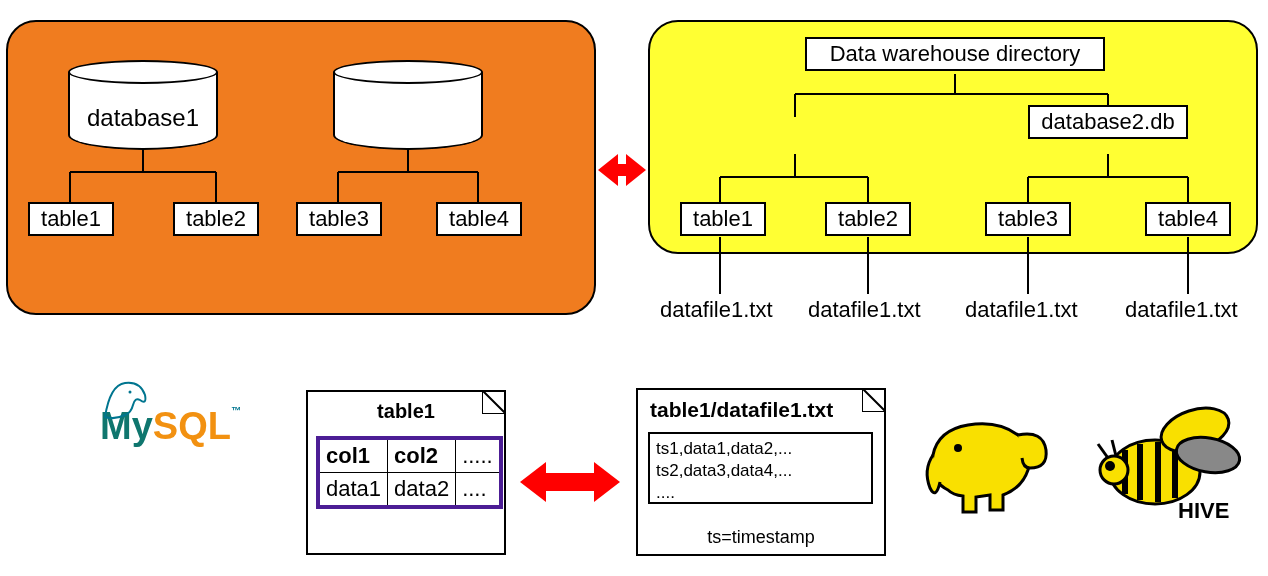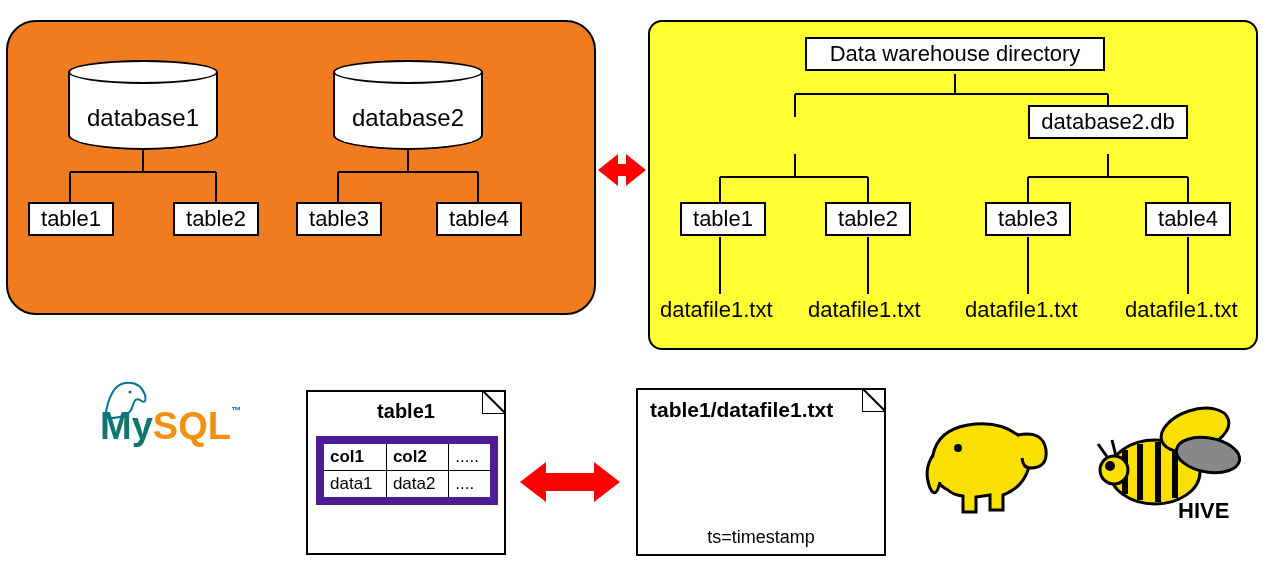--- a/index.html
+++ b/index.html
@@ -19,21 +19,21 @@
 
   svg.lines { position: absolute; top: 0; left: 0; pointer-events: none; }
 
   .arrow-h { position: absolute; }
   .arrow-shaft { position: absolute; background: #ff0000; }
   .arrow-head-l { position: absolute; width: 0; height: 0; border-top: 16px solid transparent; border-bottom: 16px solid transparent; border-right: 20px solid #ff0000; }
   .arrow-head-r { position: absolute; width: 0; height: 0; border-top: 16px solid transparent; border-bottom: 16px solid transparent; border-left: 20px solid #ff0000; }
 
   .doc { position: absolute; background: #fff; border: 2px solid #000; }
 
-  .table-grid { position: absolute; border: 8px solid #4c1d95; font-size: 17px; border-collapse: collapse; }
+  .table-grid { position: absolute; border: 4px solid #4c1d95; font-size: 22px; border-collapse: collapse; }
   .table-grid td, .table-grid th { border: 1.5px solid #000; padding: 3px 6px; text-align: left; }
   .table-grid th { font-weight: bold; }
 
   .txtbox { position: absolute; border: 2px solid #000; font-size: 17px; padding: 4px 6px; line-height: 1.3; }
 
   .mysql-logo { position: absolute; font-family: Arial, sans-serif; }
   .mysql-text { font-size: 38px; font-weight: 600; }
   .my-c { color: #0f766e; }
   .sql-c { color: #f29111; }
   .tm { font-size: 10px; color: #00758f; vertical-align: top; }
@@ -59,36 +59,35 @@
 
   <div class="cylinder" style="left:60px; top:38px; width:150px; height:90px;">
     <div class="cyl-body" style="left:0; top:12px; width:150px; height:78px;"></div>
     <div class="cyl-top" style="left:0; top:0; width:150px; height:24px;"></div>
     <div class="cyl-label" style="top:44px;">database1</div>
   </div>
 
   <div class="cylinder" style="left:325px; top:38px; width:150px; height:90px;">
     <div class="cyl-body" style="left:0; top:12px; width:150px; height:78px;"></div>
     <div class="cyl-top" style="left:0; top:0; width:150px; height:24px;"></div>
-    <div class="cyl-label" style="top:44px;">database2</div>
   </div>
 
   <div class="box" style="left:20px; top:180px; width:86px;">table1</div>
   <div class="box" style="left:165px; top:180px; width:86px;">table2</div>
   <div class="box" style="left:288px; top:180px; width:86px;">table3</div>
   <div class="box" style="left:428px; top:180px; width:86px;">table4</div>
 </div>
 
 <div class="arrow-h" style="left:598px; top:154px; width:48px; height:32px;">
   <div class="arrow-head-l" style="left:0; top:0;"></div>
   <div class="arrow-shaft" style="left:18px; top:10px; width:12px; height:12px;"></div>
   <div class="arrow-head-r" style="right:0; top:0;"></div>
 </div>
 
-<div class="panel yellow" style="left:648px; top:20px; width:610px; height:330px;border-radius:14px;">
+<div class="panel yellow" style="left:648px; top:20px; width:610px; height:234px;">
   <svg class="lines" width="610" height="330">
 
     <line x1="305" y1="52" x2="305" y2="72" stroke="#000" stroke-width="2"></line>
     <line x1="145" y1="72" x2="458" y2="72" stroke="#000" stroke-width="2"></line>
     <line x1="145" y1="72" x2="145" y2="95" stroke="#000" stroke-width="2"></line>
     <line x1="458" y1="72" x2="458" y2="95" stroke="#000" stroke-width="2"></line>
 
     <line x1="145" y1="132" x2="145" y2="155" stroke="#000" stroke-width="2"></line>
     <line x1="70" y1="155" x2="218" y2="155" stroke="#000" stroke-width="2"></line>
     <line x1="70" y1="155" x2="70" y2="180" stroke="#000" stroke-width="2"></line>
@@ -156,20 +155,23 @@
   <div class="arrow-head-r" style="right:0; top:2px; border-top-width:20px; border-bottom-width:20px; border-left-width:26px;"></div>
 </div>
 
 <div class="doc" style="left:636px; top:388px; width:250px; height:168px;">
   <svg style="position:absolute; top:-2px; right:-2px;" width="24" height="24">
       <polygon points="0,0 24,24 0,24" fill="#fff" stroke="#000" stroke-width="2"></polygon>
       <line x1="0" y1="0" x2="0" y2="24" stroke="#000" stroke-width="2"></line>
       <line x1="0" y1="24" x2="24" y2="24" stroke="#000" stroke-width="2"></line>
     </svg>
   <div style="font-weight:bold; font-size:21px; padding:8px 10px 6px 12px;">table1/datafile1.txt</div>
+  <div class="txtbox" style="left:10px; top:42px; width:225px; height:72px; white-space:pre-line;">ts1,data1,data2,...
+ts2,data3,data4,...
+....</div>
   <div style="position:absolute; bottom:6px; width:100%; text-align:center; font-size:18px;">ts=timestamp</div>
 </div>
 
 <div class="hadoop-el" style="left:918px; top:400px;">
   <svg width="140" height="120" viewBox="0 0 140 120">
     <path d="M30 90 Q 10 80 15 55 Q 20 30 50 25 Q 80 20 100 35 Q 118 48 110 70 Q 104 88 85 95 L 85 110 L 72 110 L 72 95 L 58 97 L 58 112 L 45 112 L 45 96 Q 35 95 30 90 Z" fill="#f9e000" stroke="#000" stroke-width="3"></path>
     <path d="M100 35 Q 125 30 128 50 Q 130 68 112 68 Q 105 68 104 58" fill="#f9e000" stroke="#000" stroke-width="3"></path>
     <path d="M15 55 Q 5 70 12 88 Q 18 100 22 82" fill="#f9e000" stroke="#000" stroke-width="3"></path>
     <circle cx="40" cy="48" r="4" fill="#000"></circle>
   </svg>

